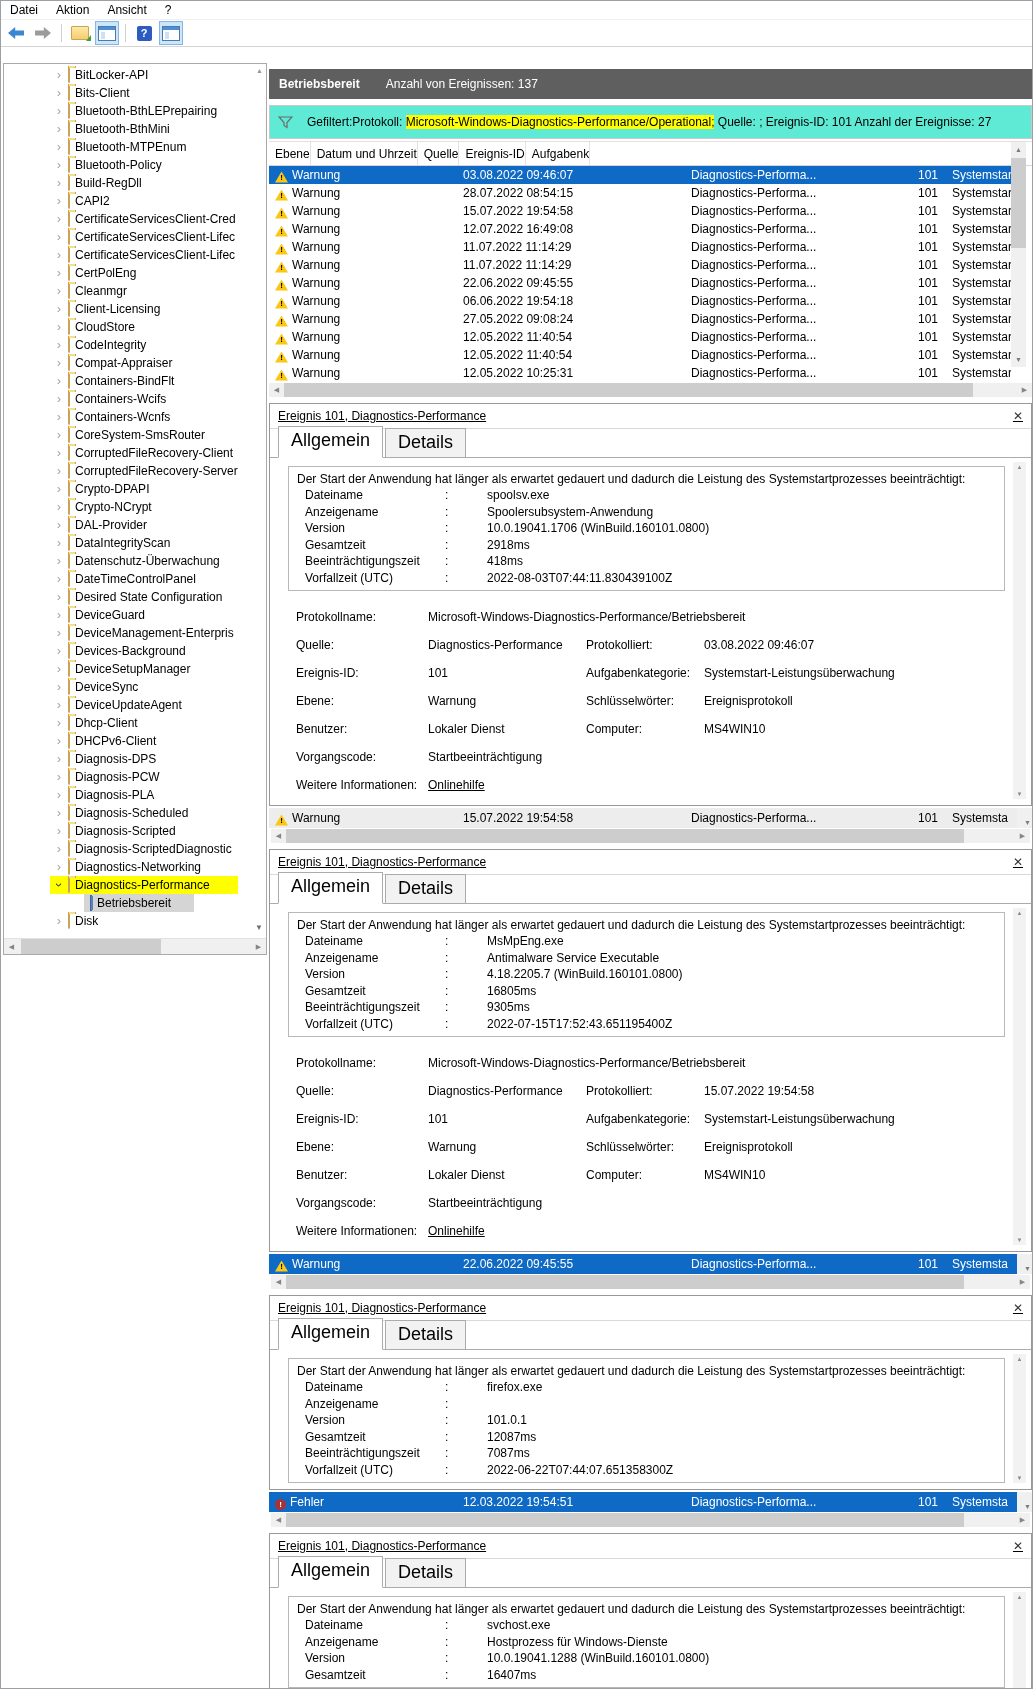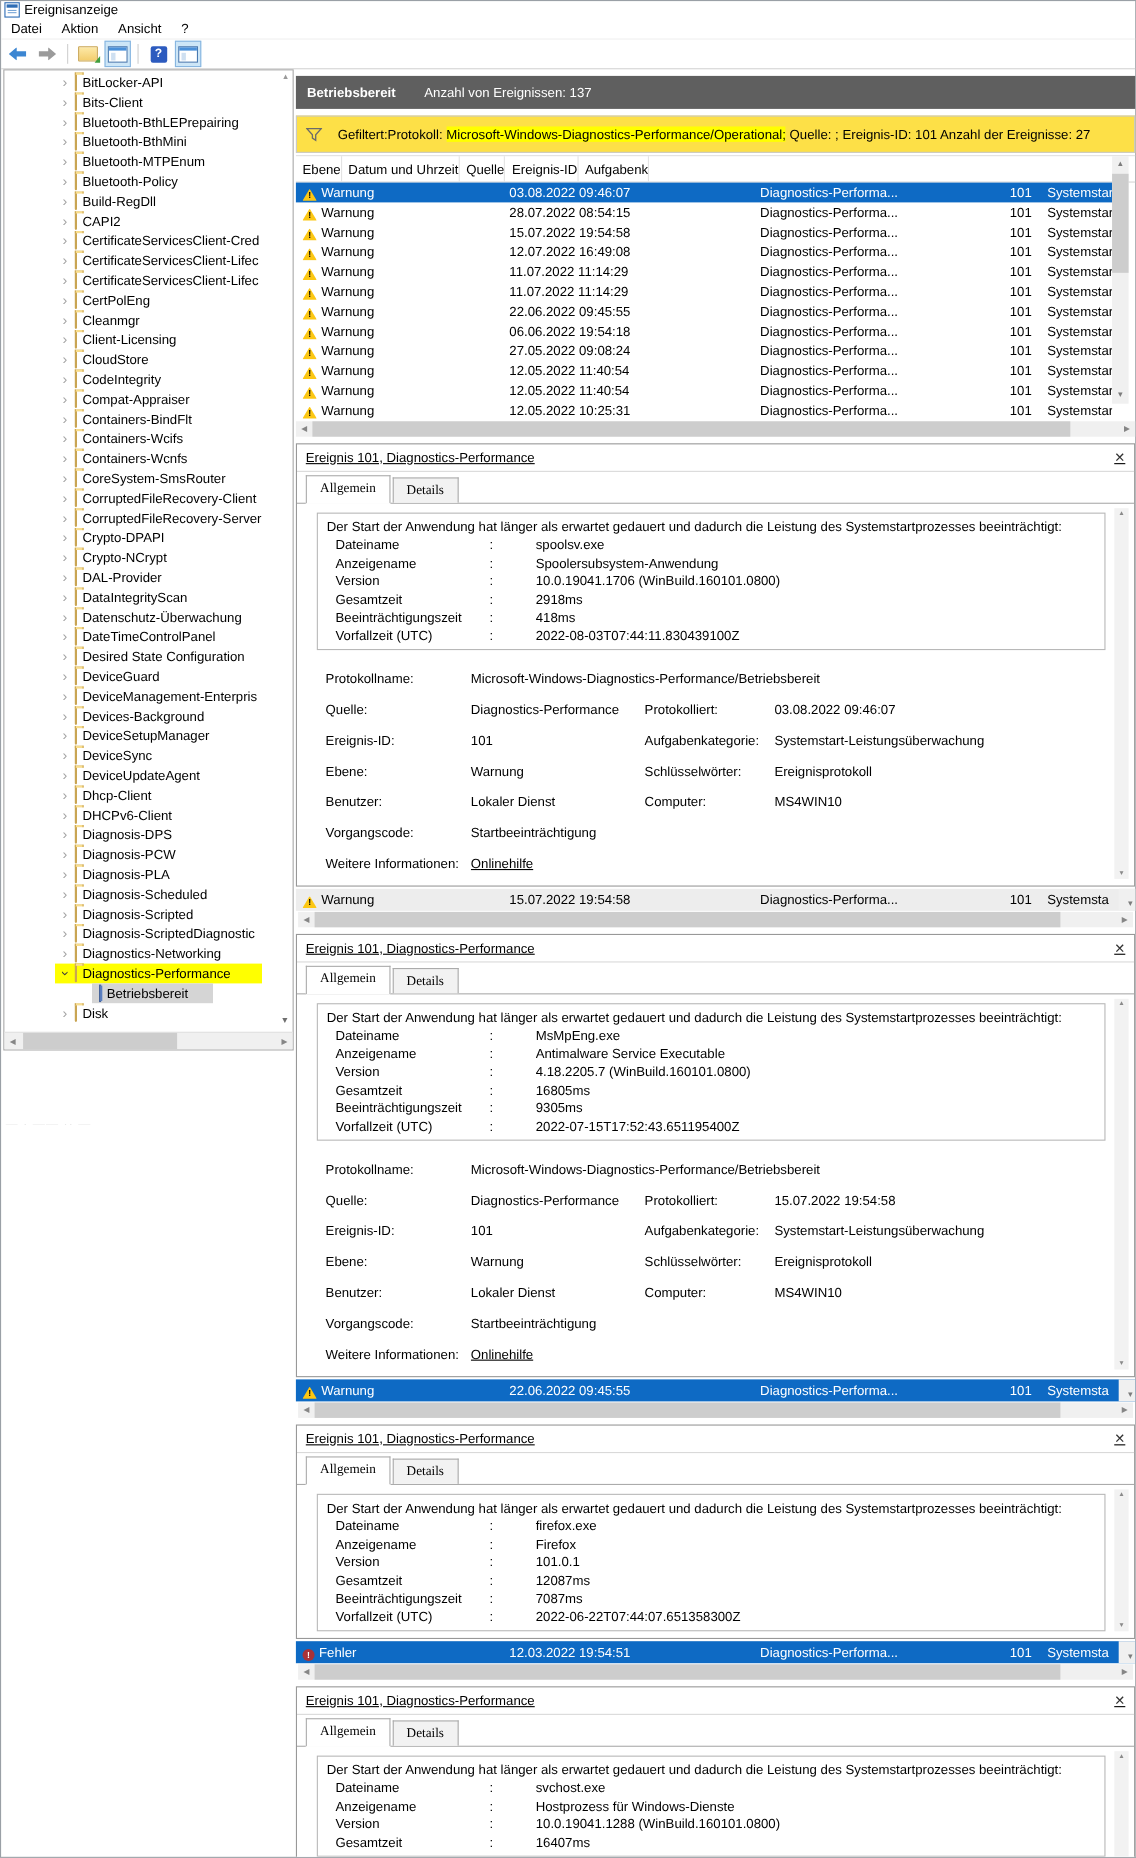--- a/index.html
+++ b/index.html
@@ -50,21 +50,21 @@
   .tree-vdn{position:absolute;bottom:22px;right:3px;font-size:8px;color:#6f6f6f;}
   .tree-hscroll{position:absolute;left:0;right:0;bottom:0;height:15px;background:#f0f0f0;border-top:1px solid #e2e2e2;display:flex;align-items:center;}
   .sc-ar{width:15px;text-align:center;font-size:7px;color:#868686;flex:none;}
   .sc-track{flex:1;height:15px;position:relative;}
   .sc-thumb{position:absolute;top:0;height:15px;background:#cdcdcd;}
   .smudge{position:absolute;left:4px;top:953px;height:6px;overflow:hidden;color:#9a9a9a;font-size:11px;letter-spacing:1px;}
   
   .right{position:absolute;left:266px;top:0;width:767px;bottom:0;overflow:hidden;}
   .res-header{margin:6px 2px 0 2px;height:30px;background:#5f5f5f;color:#fff;display:flex;align-items:center;padding-left:10px;}
   .res-header .t{font-weight:bold;margin-right:26px;}
-  .filterbar{margin:6px 2px 0 2px;height:32px;border:1px solid #c9c9c9;background:#fde047;display:flex;align-items:center;padding-left:8px;white-space:nowrap;overflow:hidden;}
+  .filterbar{margin:6px 2px 0 2px;height:32px;border:1px solid #c9c9c9;background:#5eead4;display:flex;align-items:center;padding-left:8px;white-space:nowrap;overflow:hidden;}
   .funnel{flex:none;margin-right:14px;}
   .hl-y{background:#ffff00;}
   
   .evtable{margin:2px 2px 0 2px;position:relative;border-top:1px solid #e0e0e0;}
   .thead{height:23px;display:flex;align-items:center;border-bottom:1px solid #d6d6d6;padding-right:21px;}
   .th{border-right:1px solid #e3e3e3;height:100%;display:flex;align-items:center;padding-left:6px;box-sizing:border-box;overflow:hidden;white-space:nowrap;}
   .c1{width:188px;flex:none;}
   .c2{width:228px;flex:none;}
   .c3{width:181px;flex:none;}
   .c4{width:80px;flex:none;justify-content:flex-end;text-align:right;padding-right:8px;}
@@ -86,21 +86,21 @@
   .strip{height:20px;display:flex;align-items:center;background:#ededed;margin-top:2px;}
   .strip>div{overflow:hidden;white-space:nowrap;box-sizing:border-box;padding-left:6px;}
   .strip .c4{text-align:right;padding-right:8px;}
   .strip.sel{background:#0e6ac4;color:#fff;}
   .strip-vbox{flex:none;width:15px;height:20px;background:#f0f0f0;color:#7c7c7c;font-size:7px;display:flex;align-items:flex-end;justify-content:center;padding-bottom:2px;box-sizing:border-box;}
   .pane{border:1px solid #989898;margin-top:6px;background:#fff;}
   .pane-title{height:24px;display:flex;align-items:center;padding:0 8px;border-bottom:1px solid #d9d9d9;text-decoration:underline;}
   .pane-title .txt{flex:1;}
   .close-x{color:#333;font-size:12px;cursor:default;}
   .tabs{height:26px;display:flex;align-items:flex-end;padding-left:8px;border-bottom:1px solid #ababab;margin-top:2px;}
-  .tab{padding:3px 12px 4px 12px;border:1px solid #ababab;border-bottom:none;background:#f2f2f2;margin-right:2px;font-size:12px;font-family:Liberation Serif, serif;}
+  .tab{padding:3px 12px 4px 12px;border:1px solid #ababab;border-bottom:none;background:#f2f2f2;margin-right:2px;font-size:18px;}
   .tab.active{background:#fff;position:relative;margin-bottom:-1px;padding-bottom:6px;border-bottom:1px solid #fff;}
   .pane-body{position:relative;padding:8px 26px 6px 18px;}
   .pane-scroll{position:absolute;top:4px;bottom:6px;right:5px;width:13px;background:#f2f2f2;}
   .pane-scroll .up{position:absolute;top:2px;left:0;right:0;text-align:center;font-size:6px;color:#8a8a8a;}
   .pane-scroll .dn{position:absolute;bottom:2px;left:0;right:0;text-align:center;font-size:6px;color:#8a8a8a;}
   .msgbox{border:1px solid #b8b8b8;background:#fff;padding:4px 8px 4px 8px;}
   .intro{line-height:16px;white-space:nowrap;overflow:hidden;}
   .kvrow{display:flex;line-height:16.5px;}
   .kvrow .kl{width:140px;flex:none;padding-left:8px;}
   .kvrow .kc{width:42px;flex:none;}
@@ -112,24 +112,20 @@
   .fl2{width:118px;flex:none;}
   .fv2{flex:1;white-space:nowrap;overflow:hidden;}
   .fv-wide{flex:1;white-space:nowrap;overflow:hidden;}
   .link{color:#000000;text-decoration:underline;cursor:pointer;}
 </style>
 </head>
 <body>
 
 <div class="window">
 
-  <div class="titlebar">
-    <span class="app-ico"></span>
-    <span>Ereignisanzeige</span>
-  </div>
 
   <div class="menubar">
 
       <span class="menu-item">Datei</span>
 
       <span class="menu-item">Aktion</span>
 
       <span class="menu-item">Ansicht</span>
 
       <span class="menu-item">?</span>
@@ -845,21 +841,20 @@
                 <div class="msgbox">
                   <div class="intro">Der Start der Anwendung hat länger als erwartet gedauert und dadurch die Leistung des Systemstartprozesses beeinträchtigt:</div>
                   <div class="kvrow">
                     <span class="kl">Dateiname</span>
                     <span class="kc">:</span>
                     <span class="kv">firefox.exe</span>
                   </div>
                   <div class="kvrow">
                     <span class="kl">Anzeigename</span>
                     <span class="kc">:</span>
-                    <span class="kv">Firefox</span>
                   </div>
                   <div class="kvrow">
                     <span class="kl">Version</span>
                     <span class="kc">:</span>
                     <span class="kv">101.0.1</span>
                   </div>
                   <div class="kvrow">
                     <span class="kl">Gesamtzeit</span>
                     <span class="kc">:</span>
                     <span class="kv">12087ms</span>

